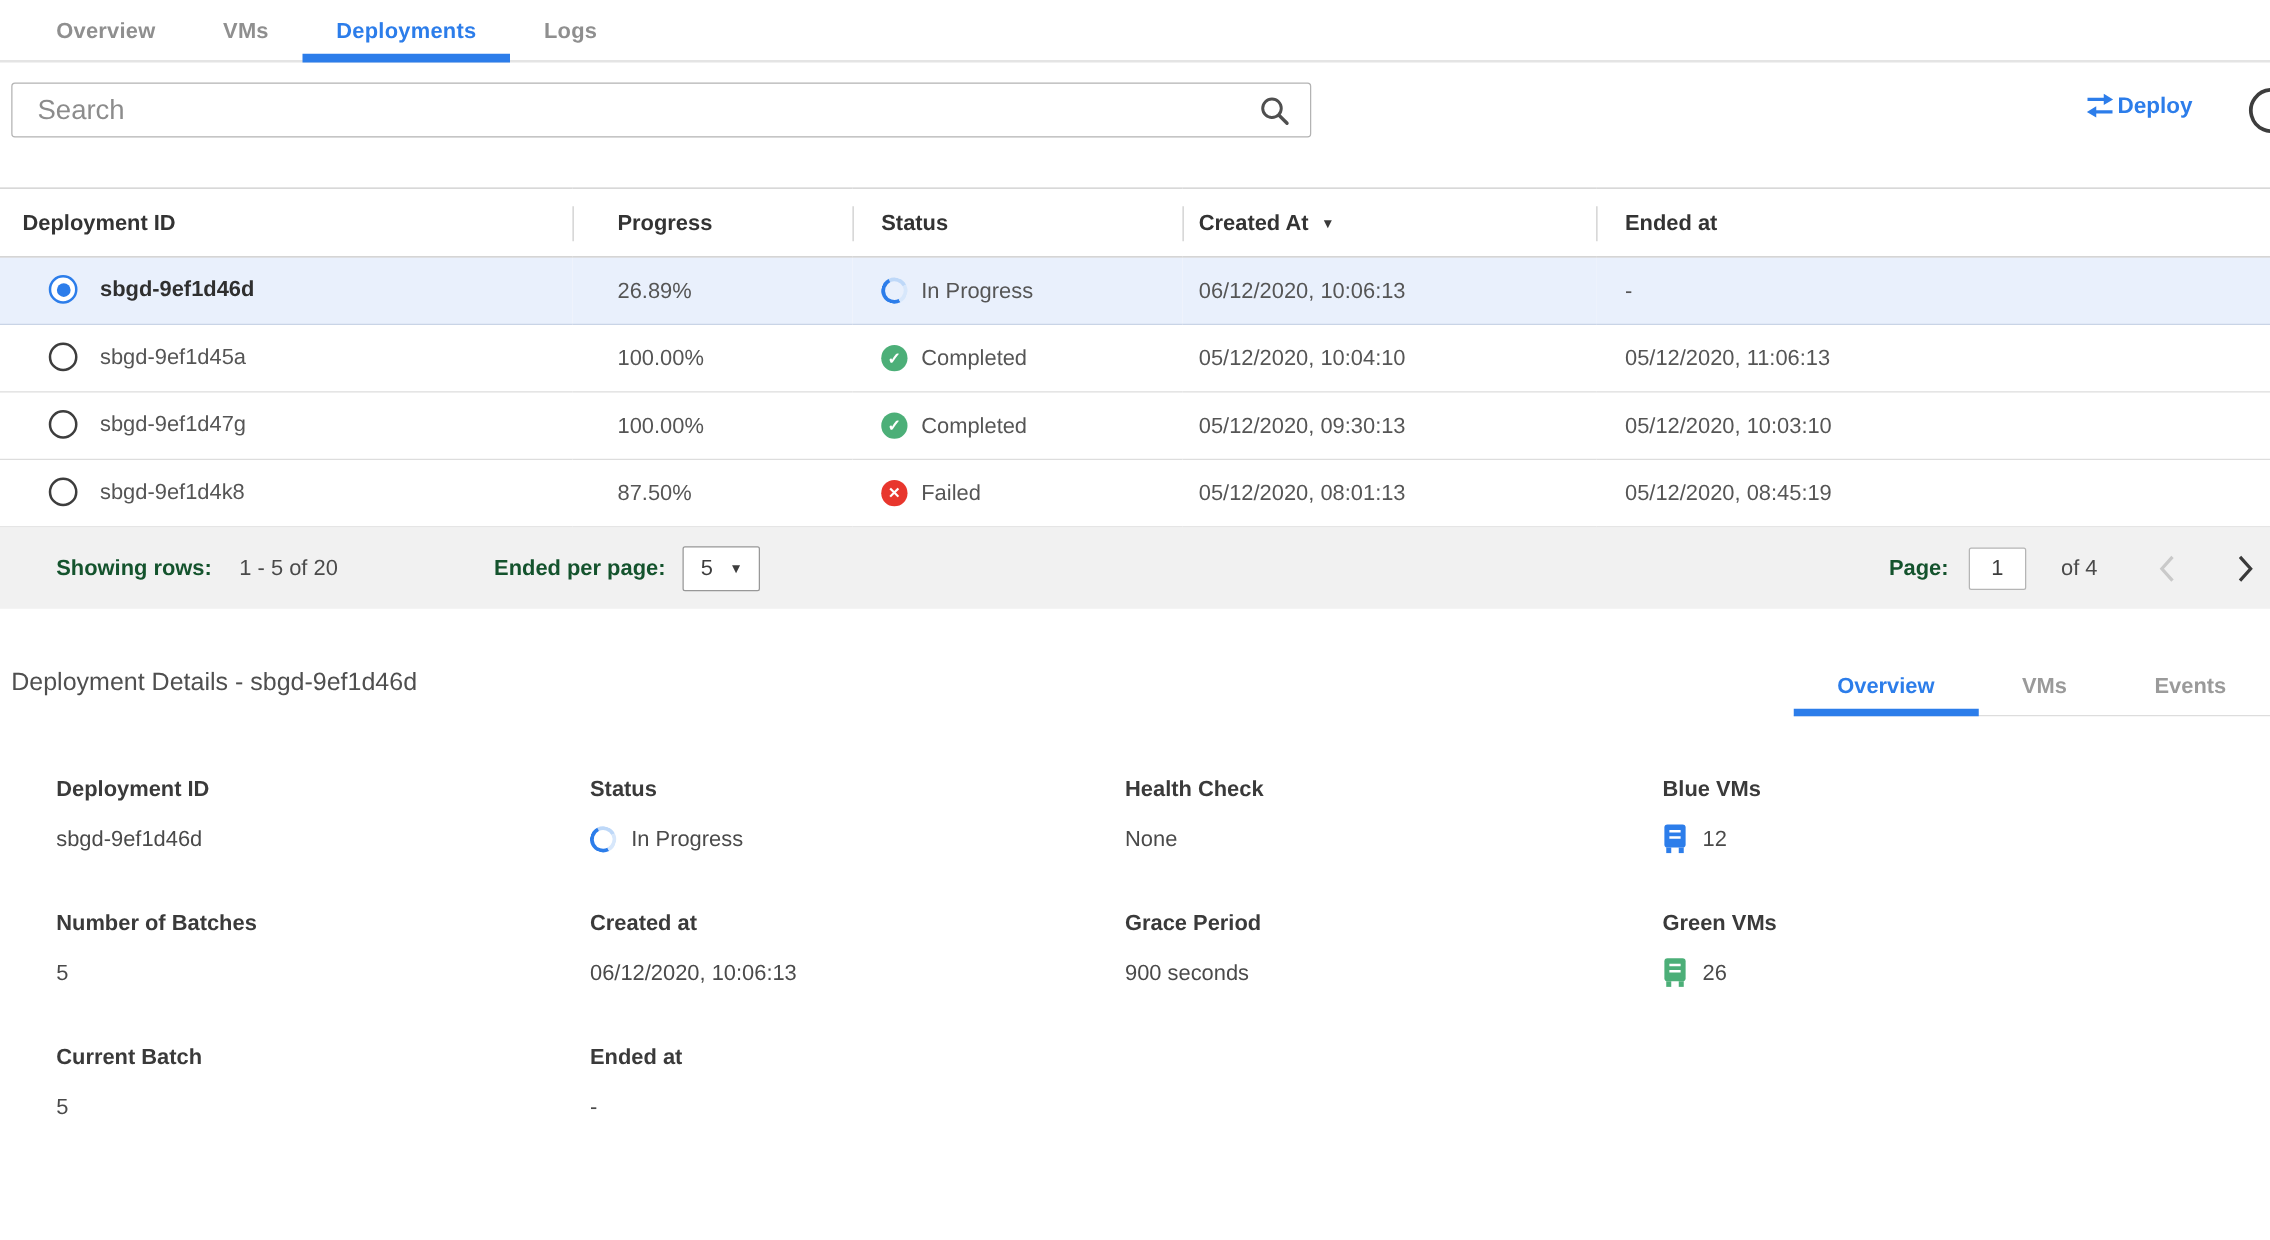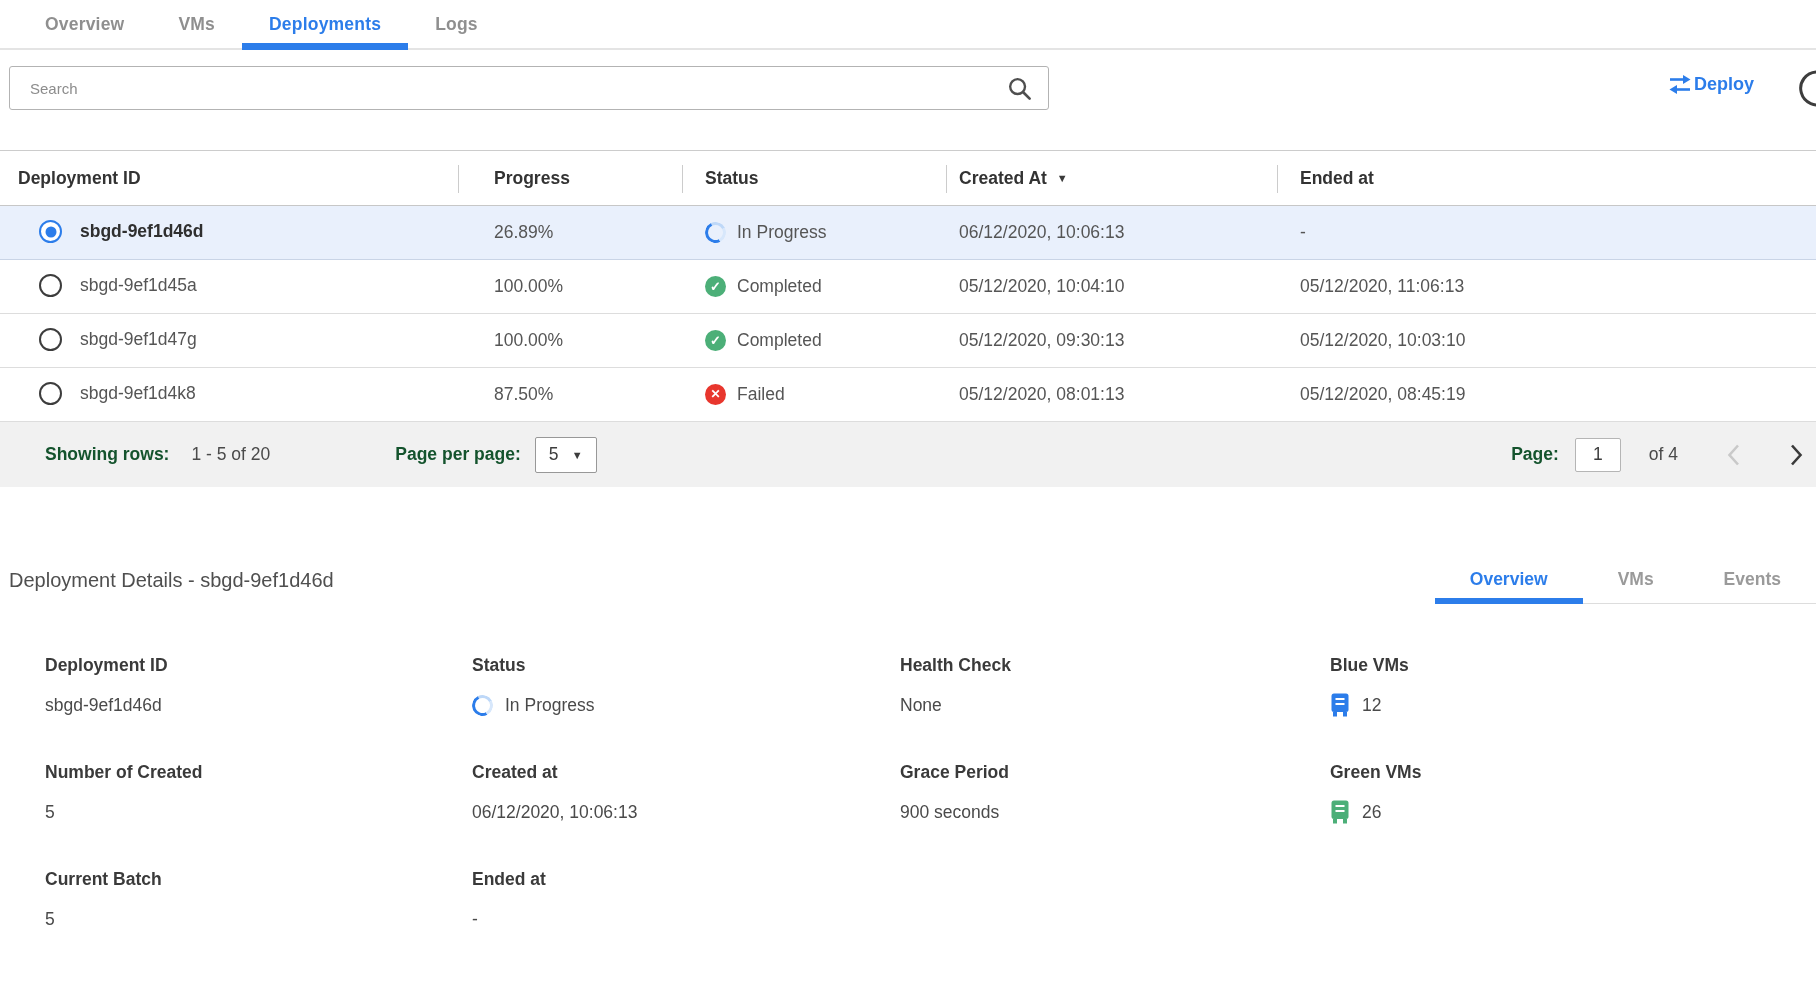--- a/index.html
+++ b/index.html
@@ -20,21 +20,21 @@
   .tab.active::after { content:''; position:absolute; left:0; right:0; bottom:-2px; height:7px; background:#2c7dea; }
 
   
   .toolbar { position:relative; display:flex; align-items:center; margin:16px 0 0 9px; height:44px; }
   .searchbox {
     width:1040px; height:44px; border:1px solid #b3b3b3; border-radius:3px;
     display:flex; align-items:center; background:#fff;
   }
   .searchbox input {
     flex:1; border:none; outline:none; background:transparent; font-family:inherit;
-    font-size:15px; color:#15803d; padding:0 0 0 20px;
+    font-size:22px; color:#15803d; padding:0 0 0 20px;
   }
   .searchbox input::placeholder { color:#8c8c8c; opacity:1; }
   .search-icon { margin-right:15px; display:flex; }
   .deploy-btn {
     position:absolute; right:62px; top:8px; display:flex; align-items:center; gap:1px;
     color:#2c7dea; font-weight:bold; font-size:18px; cursor:pointer;
   }
   .refresh-icon { position:absolute; right:-22px; top:3px; }
 
   
@@ -102,21 +102,21 @@
   .select-caret { font-size:11px; color:#3d3d3d; }
   .pg-right { position:absolute; right:12px; display:flex; align-items:center; }
   .page-input {
     width:46px; height:34px; background:#fff; border:1px solid #b5b5b5; border-radius:2px;
     text-align:center; font-size:17.5px; color:#3d3d3d; font-family:inherit; margin-left:16px; outline:none;
   }
   .pg-of { margin-left:28px; color:#4a4a4a; }
   .chev { margin-left:48px; cursor:pointer; display:flex; }
 
   
-  .details-header { display:flex; justify-content:space-between; align-items:flex-start; margin-top:82px; padding-left:9px; }
+  .details-header { display:flex; justify-content:space-between; align-items:center; margin-top:48px; padding-left:9px; }
   .details-title { font-size:20px; color:#4f4f4f; padding-bottom:17px; }
   .dtabs { display:flex; border-bottom:1px solid #ddd; }
   .dtab {
     padding:0 35px 13px; font-size:17.5px; font-weight:bold; color:#9a9a9a;
     position:relative; cursor:pointer;
   }
   .dtab.active { color:#2c7dea; }
   .dtab.active::after { content:''; position:absolute; left:0; right:0; bottom:-1px; height:6px; background:#2c7dea; }
 
   .details-grid { margin-top:46px; padding-left:45px; display:grid; grid-template-columns:427px 428px 430px 1fr; }
@@ -226,21 +226,21 @@
         </td>
       <td class="c-created">05/12/2020, 08:01:13</td>
       <td class="c-ended">05/12/2020, 08:45:19</td>
     </tr>
   </tbody>
 </table>
 
 <div class="pagination">
   <span class="pg-bold pg-showing-label">Showing rows:</span>
   <span class="pg-showing-val">1 - 5 of 20</span>
-  <span class="pg-bold pg-rpp-label">Page per page:</span>
+  <span class="pg-bold pg-rpp-label">Ended per page:</span>
   <span class="select-box">
     <span>5</span>
     <span class="select-caret">▼</span>
   </span>
   <span class="pg-right">
     <span class="pg-bold">Page:</span>
     <input class="page-input" value="1" style="">
     <span class="pg-of">of 4</span>
     <span class="chev">
       <svg width="15" height="24" viewBox="0 0 15 24">
@@ -290,21 +290,21 @@
           <rect x="5.5" y="10" width="9" height="2" fill="#fff"></rect>
           <rect class="vm-body" x="3" y="19" width="4" height="4.5"></rect>
           <rect class="vm-body" x="13" y="19" width="4" height="4.5"></rect>
         </svg>
       </span>
       <span>12</span>
     </div>
   </div>
 
   <div class="field">
-    <div class="flabel">Number of Created</div>
+    <div class="flabel">Number of Batches</div>
     <div class="fvalue">5</div>
   </div>
   <div class="field">
     <div class="flabel">Created at</div>
     <div class="fvalue">06/12/2020, 10:06:13</div>
   </div>
   <div class="field">
     <div class="flabel">Grace Period</div>
     <div class="fvalue">900 seconds</div>
   </div>

